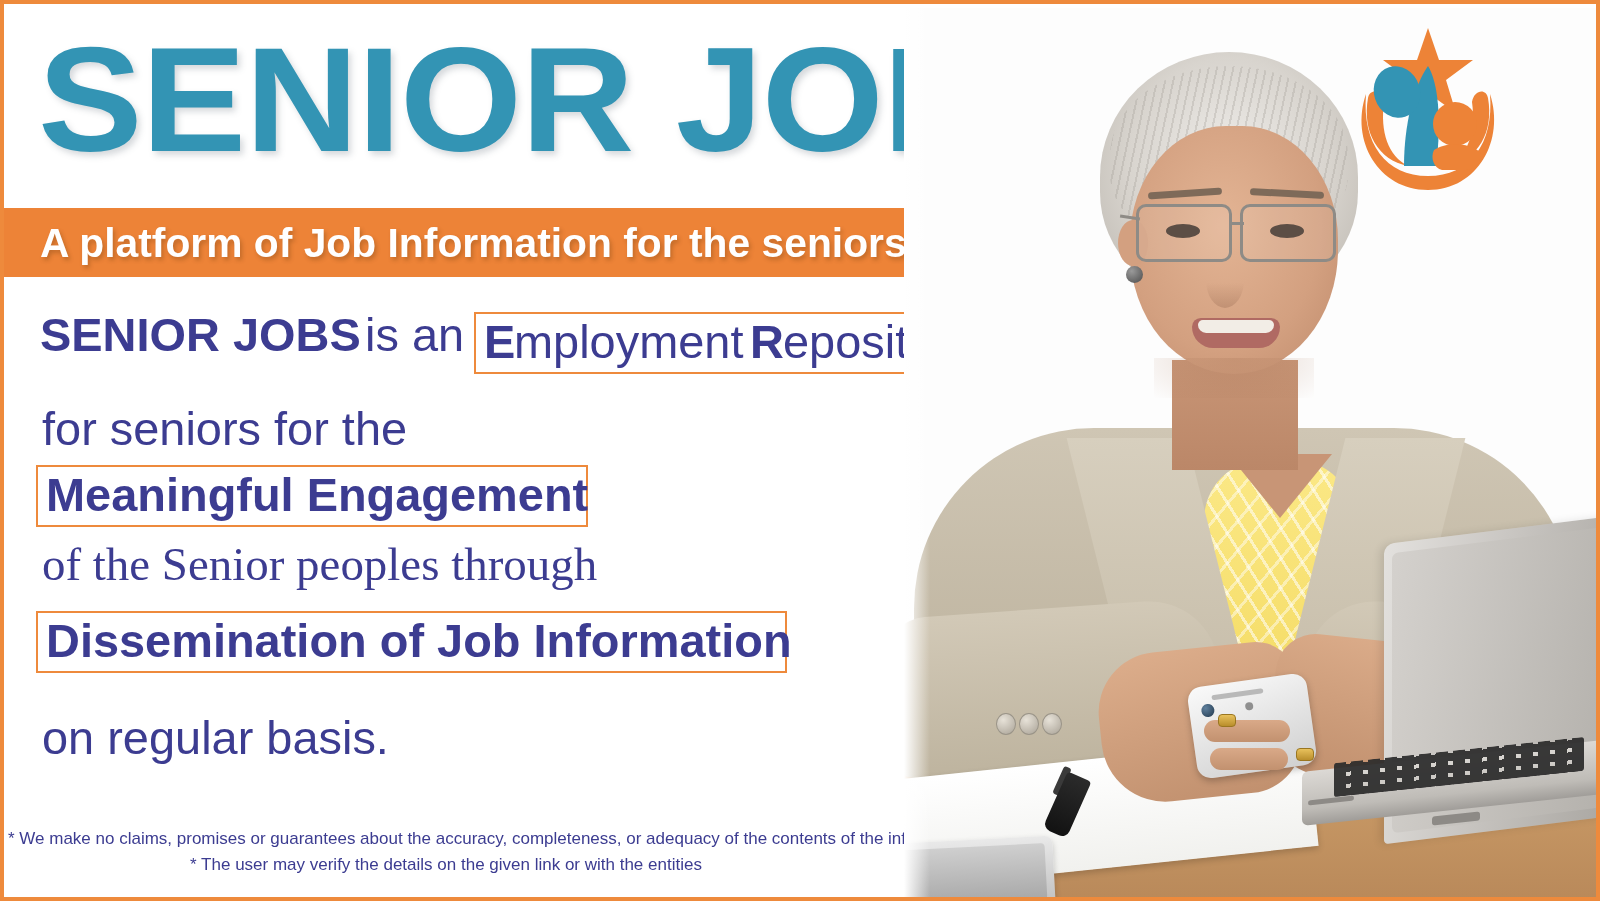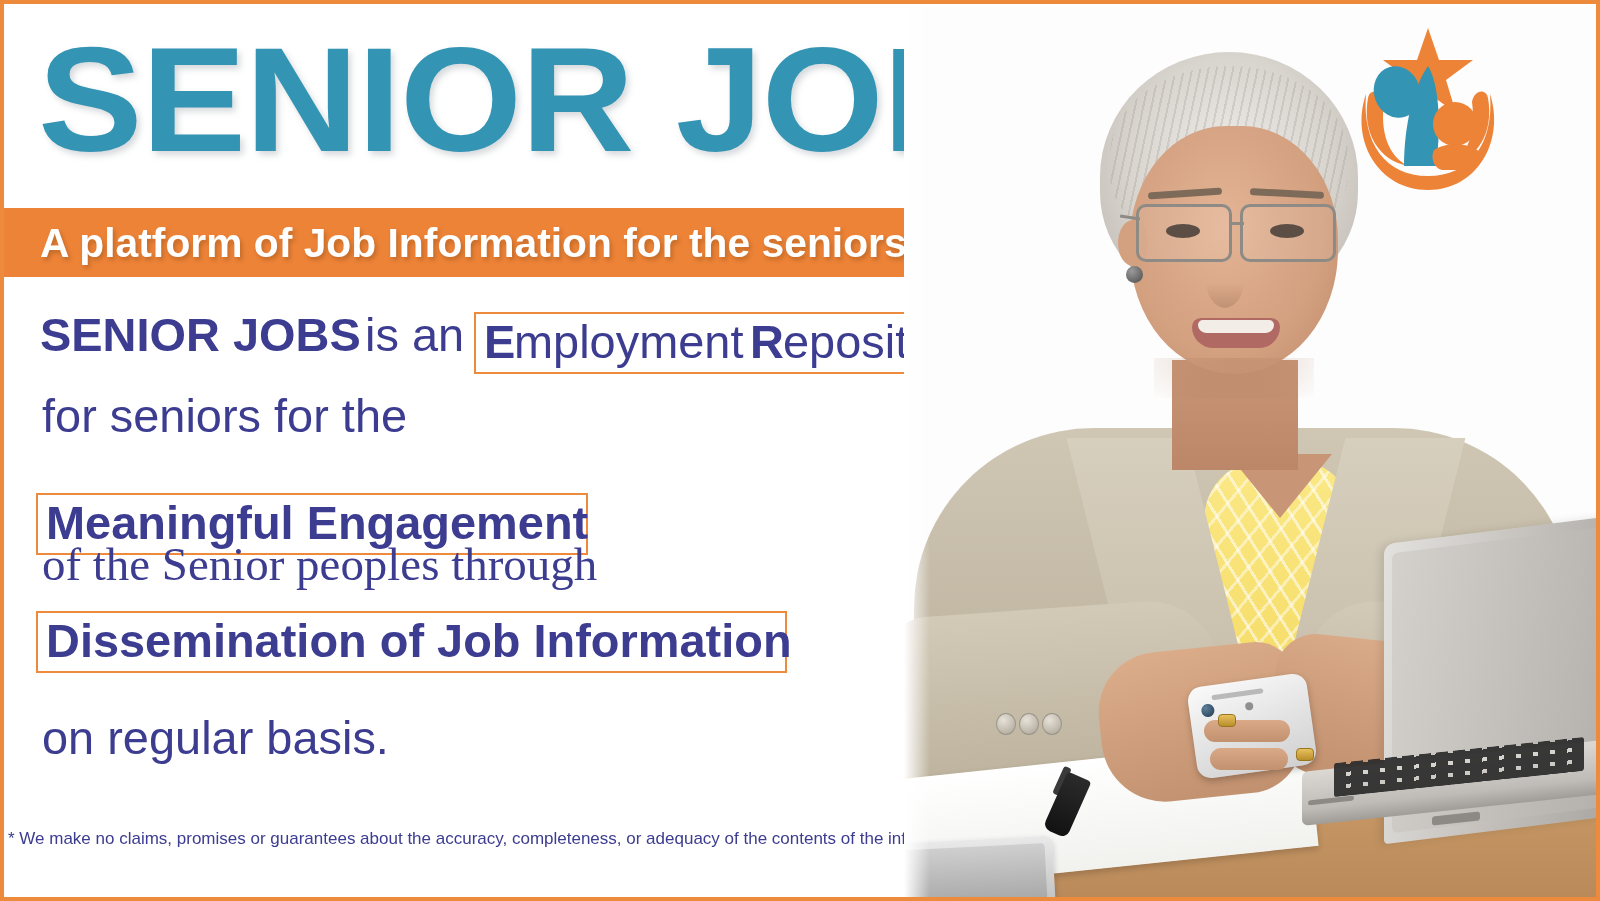--- a/index.html
+++ b/index.html
@@ -74,22 +74,22 @@
   .line {
     display: flex;
     align-items: flex-start;
     font-family: "Liberation Sans Narrow", "Liberation Sans", sans-serif;
     font-size: 46px;
     line-height: 1;
     color: #3C3C91;
     white-space: nowrap;
   }
   .line-1 { height: 72px; }
-  .line-2 { height: 72px; }
-  .line-3 { height: 72px; margin-top: 28px; }
+  .line-2 { height: 72px; align-items: center; }
+  .line-3 { height: 72px; }
   .line-4 { height: 72px; }
   .line-5 { height: 72px; }
   .line-6 { height: 72px; align-items: flex-end; }
 
   .txt {
     display: inline-block;
     transform: scaleX(1.02);
     transform-origin: left center;
   }
   .bold { font-weight: bold; }
@@ -473,20 +473,21 @@
     </div>
 
     <div class="line line-6 l6">
       <span class="txt">on regular basis.</span>
     </div>
 
   </div>
 
   <div id="disclaimer">
     <div>* We make no claims, promises or guarantees about the accuracy, completeness, or adequacy of the contents of the information.</div>
+    <div>* The user may verify the details on the given link or with the entities</div>
   </div>
 
   <div id="photo">
     <div class="backdrop"></div>
     <div class="desk"></div>
     <div class="desk-edge"></div>
 
     <div class="blazer"></div>
     <div class="blouse"></div>
     <div class="blazer-l-lapel"></div>

